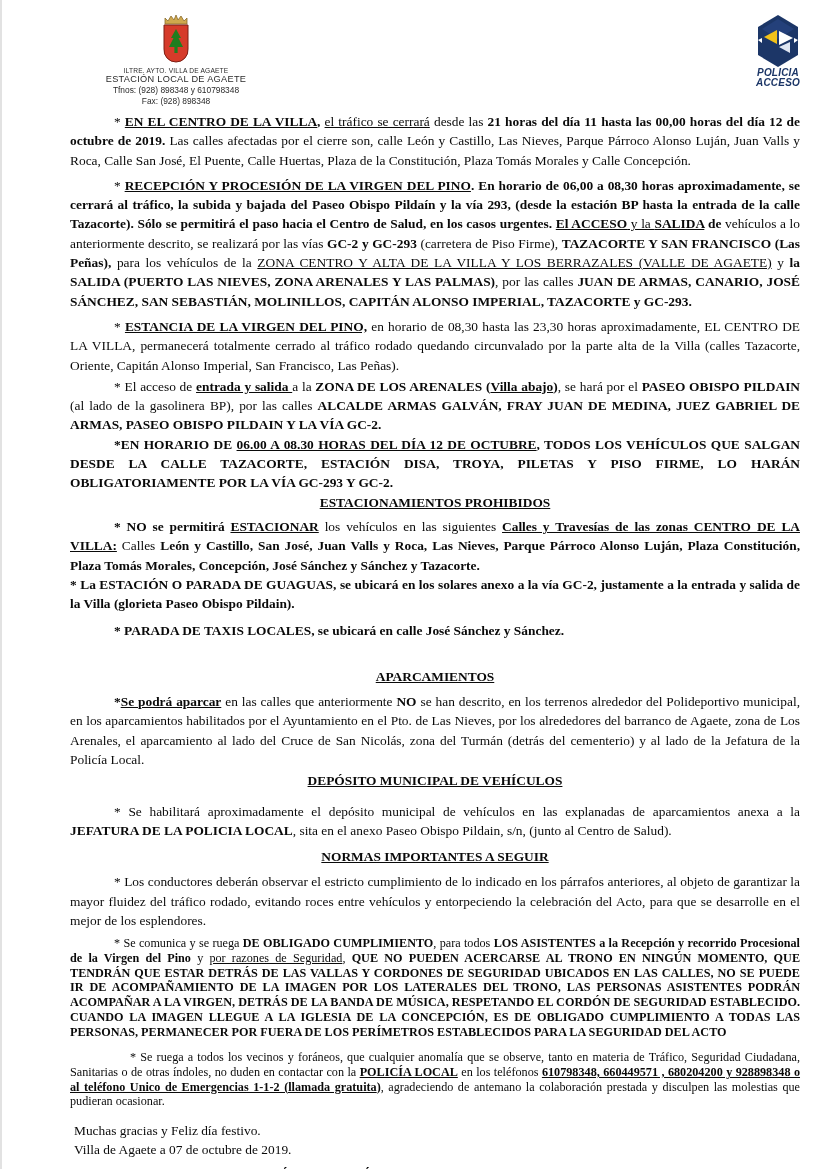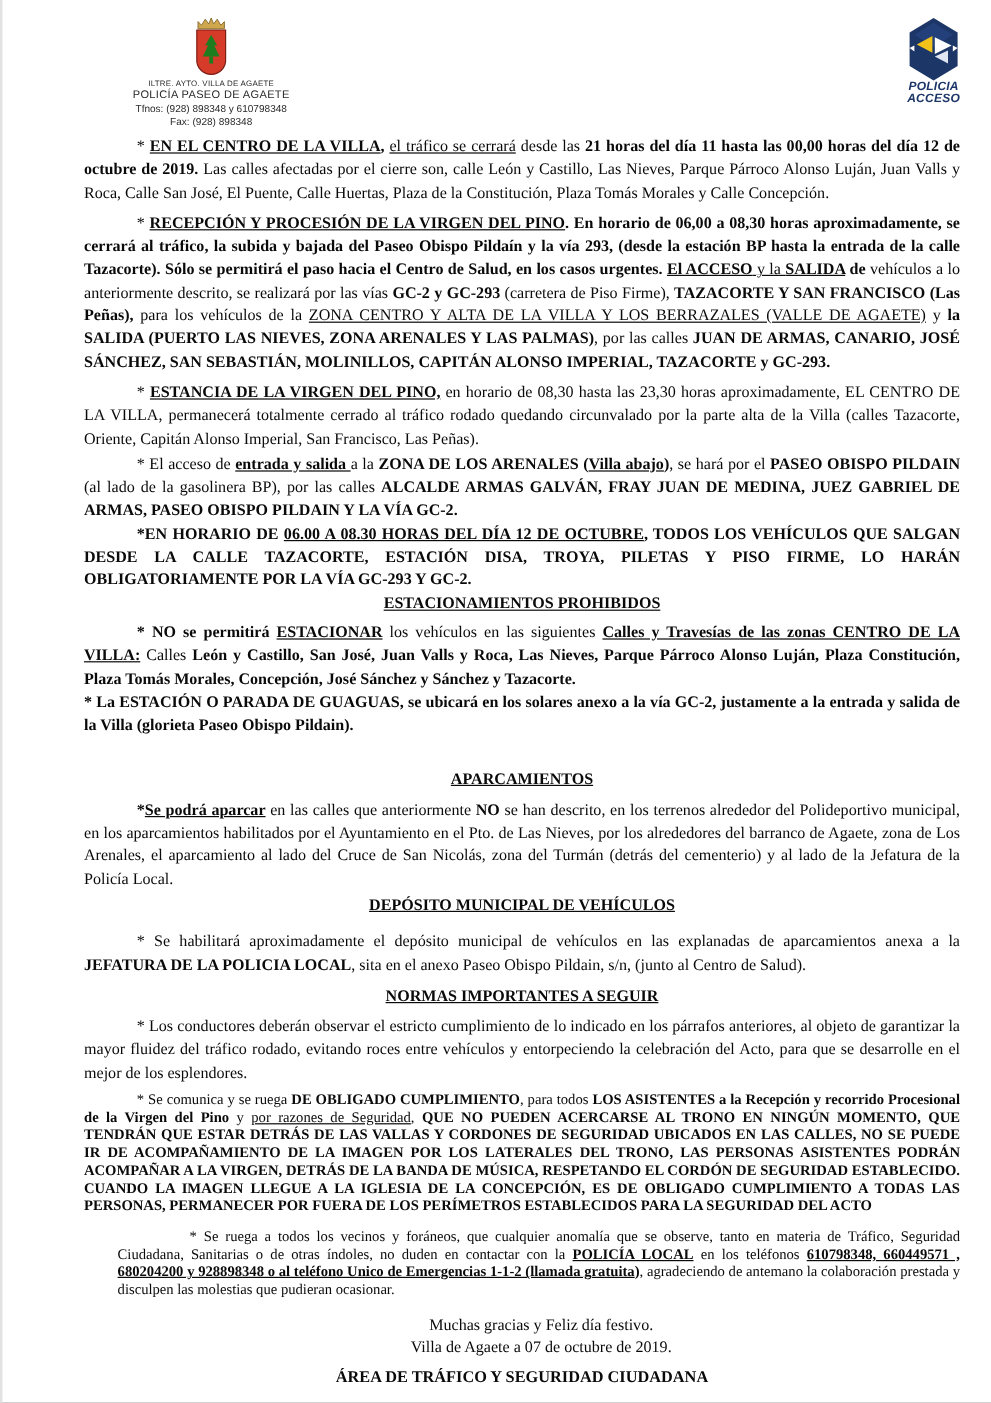--- a/index.html
+++ b/index.html
@@ -22,28 +22,28 @@
   .badge{position:absolute;left:744px;top:14px;width:64px;text-align:center;}
   .badge svg{display:block;margin:0 auto;}
   .badge-txt{font-family:"Liberation Sans",sans-serif;font-weight:800;
       font-size:10px;line-height:9.8px;color:#1c3667;letter-spacing:.2px;font-style:italic;}
   .subtitle{position:absolute;left:60px;right:140px;top:87px;text-align:center;
       font-weight:bold;font-style:italic;text-decoration:underline;font-size:13.6px;}
   
   main{padding:0 26px 0 68px;}
   p{margin:0;text-align:justify;font-size:13.4px;line-height:19.3px;}
   .ind{text-indent:44px;}
-  .ind2{text-indent:60px;margin-left:28px;}
+  .ind2{text-indent:60px;}
   .sm{font-size:12.2px;line-height:14.7px;}
   .ctr{text-align:center;}
   .left{text-align:left;}
   .m2{margin-top:2px;}.m5{margin-top:5px;}.m6{margin-top:6px;}
   .m7{margin-top:7px;}.m8{margin-top:8px;}.m11{margin-top:11px;}.m12{margin-top:12px;}
   .m26{margin-top:26px;}
-  .close{margin-left:32px;text-align:center;}
+  .close{margin-left:4px;}
   .footer{font-weight:bold;text-align:center;margin-top:6px;font-size:13.6px;}
   
   .b{font-weight:bold;}
   .i{}
   .u{text-decoration:underline;}
 </style>
 </head>
 <body>
 
 <div class="page">
@@ -51,21 +51,21 @@
   <div class="hdr">
 
     <div class="org">
       <svg width="38" height="52" viewBox="0 0 38 52" aria-hidden="true">
         <path d="M8 10 L8 4 L11 7 L14 2 L17 6 L19 1 L21 6 L24 2 L27 7 L30 4 L30 10 Z" fill="#cfa84d" stroke="#8a6d2f" stroke-width="0.8"></path>
         <path d="M7 11 h24 v24 a12 12 0 0 1 -12 13 a12 12 0 0 1 -12 -13 Z" fill="#d63b2a" stroke="#7c1f15" stroke-width="1"></path>
         <path d="M19 15 L24 24 L21.5 24 L26 33 L12 33 L16.5 24 L14 24 Z" fill="#1e7d1e"></path>
         <rect x="17.4" y="33" width="3.2" height="6" fill="#1e7d1e"></rect>
       </svg>
       <div class="org-l1">ILTRE. AYTO. VILLA DE AGAETE</div>
-      <div class="org-l2">POLICÍA PASEO DE AGAETE</div>
+      <div class="org-l2">ESTACIÓN LOCAL DE AGAETE</div>
       <div class="org-l3">Tfnos: (928) 898348 y 610798348</div>
       <div class="org-l4">Fax: (928) 898348</div>
     </div>
 
 
     <div class="badge">
       <svg width="46" height="54" viewBox="0 0 46 54" aria-hidden="true">
         <polygon points="23,1 43,13 43,41 23,53 3,41 3,13" fill="#1c3667"></polygon>
         <polygon points="23,5 39,15 23,25 7,15" fill="#24407a"></polygon>
         <polygon points="9,23 22,16 22,30" fill="#f2c21a"></polygon>
@@ -82,20 +82,21 @@
 
   <main>
     <p class="ind"><span>*  </span><span class="b i u">EN  EL  CENTRO DE LA VILLA</span><span class="b">,  </span><span class="u">el tráfico se cerrará</span><span> desde las </span><span class="b">21 horas del día 11 hasta las 00,00 horas del día 12 de octubre de 2019.</span><span> Las calles afectadas por el cierre son, calle León y Castillo, Las Nieves, Parque Párroco Alonso Luján, Juan Valls y Roca, Calle San José, El Puente, Calle Huertas, Plaza de la Constitución, Plaza Tomás Morales y Calle Concepción.</span></p>
     <p class="ind m6"><span>*  </span><span class="b u">RECEPCIÓN Y PROCESIÓN DE LA VIRGEN DEL PINO</span><span class="b">. </span><span class="b">En horario de 06,00 a 08,30 horas aproximadamente, se cerrará al tráfico, la subida y bajada del Paseo Obispo Pildaín y la vía 293, (desde la estación BP hasta la entrada de la calle Tazacorte). Sólo se permitirá el paso hacia el Centro de Salud, en los casos urgentes. </span><span class="b u">El ACCESO</span><span class="u"> y la </span><span class="b u">SALIDA</span><span class="b"> de </span><span>vehículos a lo anteriormente descrito, se realizará por las vías </span><span class="b">GC-2 y GC-293 </span><span>(carretera de Piso Firme), </span><span class="b">TAZACORTE Y SAN FRANCISCO (Las Peñas),</span><span>  para los vehículos de la </span><span class="u">ZONA CENTRO Y ALTA DE LA VILLA Y LOS BERRAZALES (VALLE DE AGAETE)</span><span> y </span><span class="b">la SALIDA (PUERTO LAS NIEVES, ZONA ARENALES Y LAS PALMAS)</span><span>, por las calles </span><span class="b">JUAN DE ARMAS, CANARIO, JOSÉ SÁNCHEZ, SAN SEBASTIÁN, MOLINILLOS, CAPITÁN ALONSO IMPERIAL, TAZACORTE y GC-293.</span></p>
     <p class="ind m6"><span>* </span><span class="b u">ESTANCIA DE LA VIRGEN DEL PINO,</span><span> en horario de 08,30 hasta las 23,30 horas aproximadamente, EL CENTRO DE LA VILLA, permanecerá totalmente cerrado al tráfico rodado quedando circunvalado por la parte alta de la Villa (calles Tazacorte, Oriente, Capitán Alonso Imperial, San Francisco, Las Peñas).</span></p>
     <p class="ind m2"><span>* El acceso de </span><span class="b u">entrada y salida </span><span>a la </span><span class="b">ZONA DE LOS ARENALES (</span><span class="b u">Villa abajo</span><span class="b">)</span><span>, se hará  por el </span><span class="b">PASEO OBISPO PILDAIN </span><span>(al lado de la gasolinera  BP), por las calles </span><span class="b">ALCALDE ARMAS GALVÁN, FRAY JUAN DE MEDINA, JUEZ GABRIEL DE ARMAS, PASEO OBISPO PILDAIN Y LA VÍA GC-2.</span></p>
     <p class="ind"><span class="b">*EN HORARIO DE </span><span class="b u">06.00 A 08.30 HORAS DEL DÍA 12 DE OCTUBRE</span><span class="b">, TODOS LOS VEHÍCULOS QUE SALGAN DESDE LA CALLE TAZACORTE, ESTACIÓN DISA, TROYA, PILETAS Y PISO FIRME, LO HARÁN OBLIGATORIAMENTE POR LA VÍA GC-293 Y GC-2.</span></p>
     <p class="ctr"><span class="b i u">ESTACIONAMIENTOS  PROHIBIDOS</span></p>
     <p class="ind m5"><span class="b">* NO  se permitirá </span><span class="b u">ESTACIONAR</span><span>  los vehículos en las siguientes  </span><span class="b u">Calles y Travesías de las zonas CENTRO  DE LA VILLA:</span><span> Calles </span><span class="b">León y Castillo, San José, Juan Valls y Roca, Las Nieves, Parque Párroco Alonso Luján, Plaza Constitución, Plaza Tomás Morales, Concepción, José Sánchez y Sánchez y Tazacorte.</span></p>
     <p><span class="b">*  La ESTACIÓN O PARADA DE GUAGUAS, se ubicará en los solares anexo a la vía GC-2, justamente a la entrada y salida de la Villa (glorieta Paseo Obispo Pildain).</span></p>
+    <p class="ind m8"><span class="b">* PARADA DE TAXIS LOCALES, se ubicará en calle José Sánchez y  Sánchez.</span></p>
     <p class="ctr m26"><span class="b i u">APARCAMIENTOS</span></p>
     <p class="ind m6"><span class="b">*</span><span class="b u">Se podrá  aparcar</span><span> en  las calles que anteriormente </span><span class="b">NO</span><span> se han descrito,  en los terrenos alrededor del Polideportivo municipal, en los aparcamientos habilitados por el Ayuntamiento en el  Pto. de Las Nieves, por los alrededores del  barranco de Agaete, zona de Los Arenales, el aparcamiento al lado del Cruce de San Nicolás, zona del Turmán (detrás del cementerio) y al lado de la Jefatura de la Policía Local.</span></p>
     <p class="ctr m2"><span class="b i u">DEPÓSITO MUNICIPAL DE VEHÍCULOS</span></p>
     <p class="ind m11"><span>* Se habilitará aproximadamente el depósito municipal de vehículos en las explanadas de aparcamientos anexa a la </span><span class="b">JEFATURA DE LA POLICIA LOCAL</span><span>, sita en el anexo Paseo Obispo Pildain, s/n,  (junto al Centro de Salud).</span></p>
     <p class="ctr m7"><span class="b i u">NORMAS IMPORTANTES A  SEGUIR</span></p>
     <p class="ind m6"><span>*  Los conductores deberán observar el estricto cumplimiento de lo indicado en los párrafos anteriores, al objeto de garantizar la mayor fluidez del  tráfico rodado, evitando roces entre vehículos y entorpeciendo la celebración del  Acto, para que se desarrolle en el mejor de los esplendores.</span></p>
     <p class="ind sm m6"><span>*  Se comunica y se ruega </span><span class="b">DE OBLIGADO CUMPLIMIENTO</span><span>, para todos </span><span class="b">LOS ASISTENTES a la Recepción y recorrido Procesional de la Virgen del Pino </span><span>y </span><span class="u">por razones de Seguridad</span><span>,  </span><span class="b">QUE NO PUEDEN ACERCARSE AL TRONO EN NINGÚN MOMENTO, QUE TENDRÁN QUE ESTAR DETRÁS DE LAS VALLAS Y CORDONES DE SEGURIDAD UBICADOS EN LAS CALLES, NO SE PUEDE IR DE ACOMPAÑAMIENTO DE LA IMAGEN POR LOS LATERALES DEL TRONO, LAS PERSONAS ASISTENTES PODRÁN ACOMPAÑAR A LA VIRGEN, DETRÁS DE LA BANDA DE MÚSICA, RESPETANDO EL CORDÓN DE SEGURIDAD ESTABLECIDO. CUANDO LA IMAGEN LLEGUE A LA IGLESIA DE LA CONCEPCIÓN, ES DE OBLIGADO CUMPLIMIENTO A TODAS LAS PERSONAS, PERMANECER POR FUERA DE LOS PERÍMETROS ESTABLECIDOS PARA LA SEGURIDAD DEL ACTO</span></p>
     <p class="ind2 sm m11"><span>*  Se  ruega a todos los vecinos y foráneos, que cualquier anomalía que se observe, tanto en materia de Tráfico, Seguridad Ciudadana, Sanitarias o de otras índoles,  no duden en contactar  con la  </span><span class="b i u">POLICÍA LOCAL</span><span> en los teléfonos </span><span class="b i u">610798348, 660449571 , 680204200 y 928898348 o al teléfono Unico de Emergencias 1-1-2 (llamada gratuita</span><span class="b">)</span><span>, agradeciendo de antemano la colaboración prestada y disculpen las molestias que pudieran ocasionar.</span></p>
     <p class="left close m12">Muchas gracias y Feliz día festivo.</p>
     <p class="left close">Villa de Agaete a 07 de octubre de 2019.</p>

